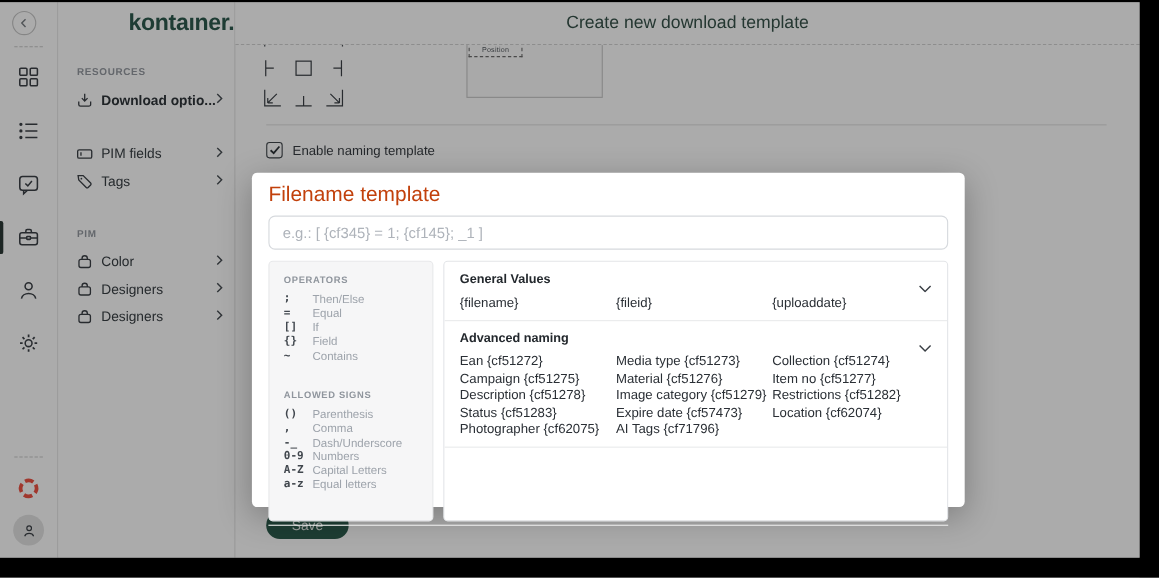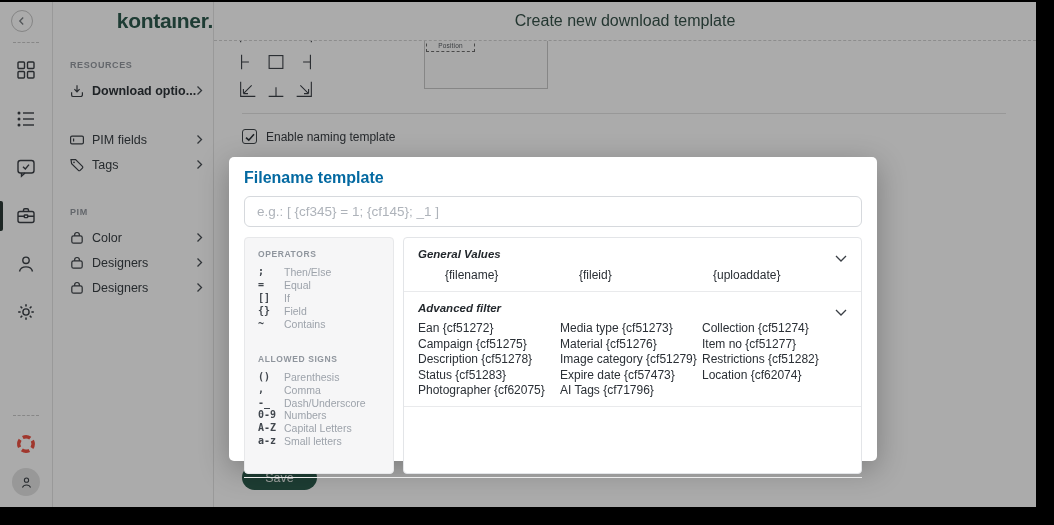--- a/index.html
+++ b/index.html
@@ -47,39 +47,39 @@
   .pos-tag { position:absolute; left:1px; top:1px; width:49px; height:14px; border:1px dashed #6e6e6e; font-size:6.5px; color:#565b60; display:flex; align-items:center; justify-content:center; letter-spacing:0.2px; }
   .content-div { position:absolute; left:28px; right:30px; top:72px; border-top:1px solid #e3e3e3; }
   .enable-row { position:absolute; left:28px; top:88px; display:flex; align-items:center; }
   .checkbox { width:15px; height:15px; border:1.4px solid #40464b; border-radius:3px; display:flex; align-items:center; justify-content:center; color:#2f353a; background:#fff; cursor:pointer; }
   .enable-row .lbl { margin-left:9px; font-size:12px; color:#383d42; }
   .save-btn { position:absolute; left:28px; top:424px; width:75px; height:25px; border:none; border-radius:13px; background:#2c5c4c; color:#eef2f0; font-size:12.5px; font-weight:500; font-family:inherit; cursor:pointer; }
 
   
   .overlay { position:absolute; left:0; right:18px; top:2px; bottom:18px; background:rgba(0,0,0,0.33); z-index:10; }
   .modal { position:absolute; left:229px; top:157px; width:648px; height:304px; background:#fff; border-radius:5px; box-shadow:0 8px 30px rgba(0,0,0,0.28); z-index:20; padding:12px 15px 0; }
-  .modal-title { font-size:16px; font-weight:700; color:#0369a1; line-height:17px; }
+  .modal-title { font-size:19px; font-weight:400; color:#c2410c; line-height:17px; }
   .tpl-input { margin-top:10px; width:100%; height:31px; border:1px solid #d6d9dd; border-radius:6px; padding:0 12px; font-size:13.5px; font-family:inherit; color:#8b5cf6; outline:none; }
   .tpl-input::placeholder { color:#aeb3ba; }
   .modal-body { margin-top:10px; display:flex; gap:9px; height:237px; }
 
   .ops-panel { width:150px; flex:0 0 150px; background:#f6f6f7; border:1px solid #e7e8ea; border-radius:4px; padding:11px 8px 0 13px; }
   .micro { font-size:8.5px; font-weight:600; letter-spacing:0.6px; color:#8f959d; }
   .op-row { display:flex; line-height:12.6px; margin-top:0.4px; }
   .op-row .sym { width:26px; flex:0 0 26px; font-family:"DejaVu Sans Mono","Liberation Mono",monospace; font-size:10px; font-weight:700; color:#41474e; }
   .op-row .dsc { font-size:10.5px; color:#9da3ab; }
   .ops-group { margin-top:7px; }
   .signs-label { margin-top:23px; }
 
   .fields-panel { flex:1; border:1px solid #e3e5e8; border-radius:4px; background:#fff; overflow:hidden; }
   .sec { padding:10px 14px 9px; }
-  .sec-head { display:flex; align-items:flex-start; justify-content:space-between;font-style:italic; }
+  .sec-head { display:flex; align-items:flex-end; justify-content:space-between; }
   .sec-head .t { font-size:11.5px; font-weight:700; color:#23282d; }
   .sec-head .chev { color:#3a3f45; cursor:pointer; height:7px; }
-  .vals-row { display:flex; margin-top:8px;margin-left:27px; }
+  .vals-row { display:flex; margin-top:8px; }
   .val { width:142px; font-size:12px; color:#2a2f35; cursor:pointer; }
   .sec-adv { border-top:1px solid #e9eaec; border-bottom:1px solid #e9eaec; padding:10px 14px; }
   .adv-grid { display:grid; grid-template-columns:142px 142px 142px; row-gap:3.6px; margin-top:8px; }
   .adv-grid .val { width:auto; line-height:12px; }
   .modal-footline { margin-top:3px; border-top:1px solid #ececec; }
 </style>
 </head>
 <body>
 
 <div class="app">
@@ -360,21 +360,21 @@
           <div class="op-row">
               <span class="sym">0-9</span>
               <span class="dsc">Numbers</span>
             </div>
           <div class="op-row">
               <span class="sym">A-Z</span>
               <span class="dsc">Capital Letters</span>
             </div>
           <div class="op-row">
               <span class="sym">a-z</span>
-              <span class="dsc">Small letters</span>
+              <span class="dsc">Equal letters</span>
             </div>
         </div>
       </div>
 
       <div class="fields-panel">
         <div class="sec">
           <div class="sec-head">
             <span class="t">General Values</span>
             <span class="chev"><svg width="12" height="7" viewBox="0 0 12 7" fill="none" stroke="currentColor" stroke-width="1.3">
                   <polyline points="1,1 6,6 11,1"></polyline>
@@ -382,21 +382,21 @@
           </div>
           <div class="vals-row">
             <span class="val">{filename}</span>
             <span class="val">{fileid}</span>
             <span class="val">{uploaddate}</span>
           </div>
         </div>
 
         <div class="sec sec-adv">
           <div class="sec-head">
-            <span class="t">Advanced filter</span>
+            <span class="t">Advanced naming</span>
             <span class="chev"><svg width="12" height="7" viewBox="0 0 12 7" fill="none" stroke="currentColor" stroke-width="1.3">
                   <polyline points="1,1 6,6 11,1"></polyline>
                 </svg></span>
           </div>
           <div class="adv-grid">
             <span class="val">Ean {cf51272}</span>
             <span class="val">Media type {cf51273}</span>
             <span class="val">Collection {cf51274}</span>
             <span class="val">Campaign {cf51275}</span>
             <span class="val">Material {cf51276}</span>

